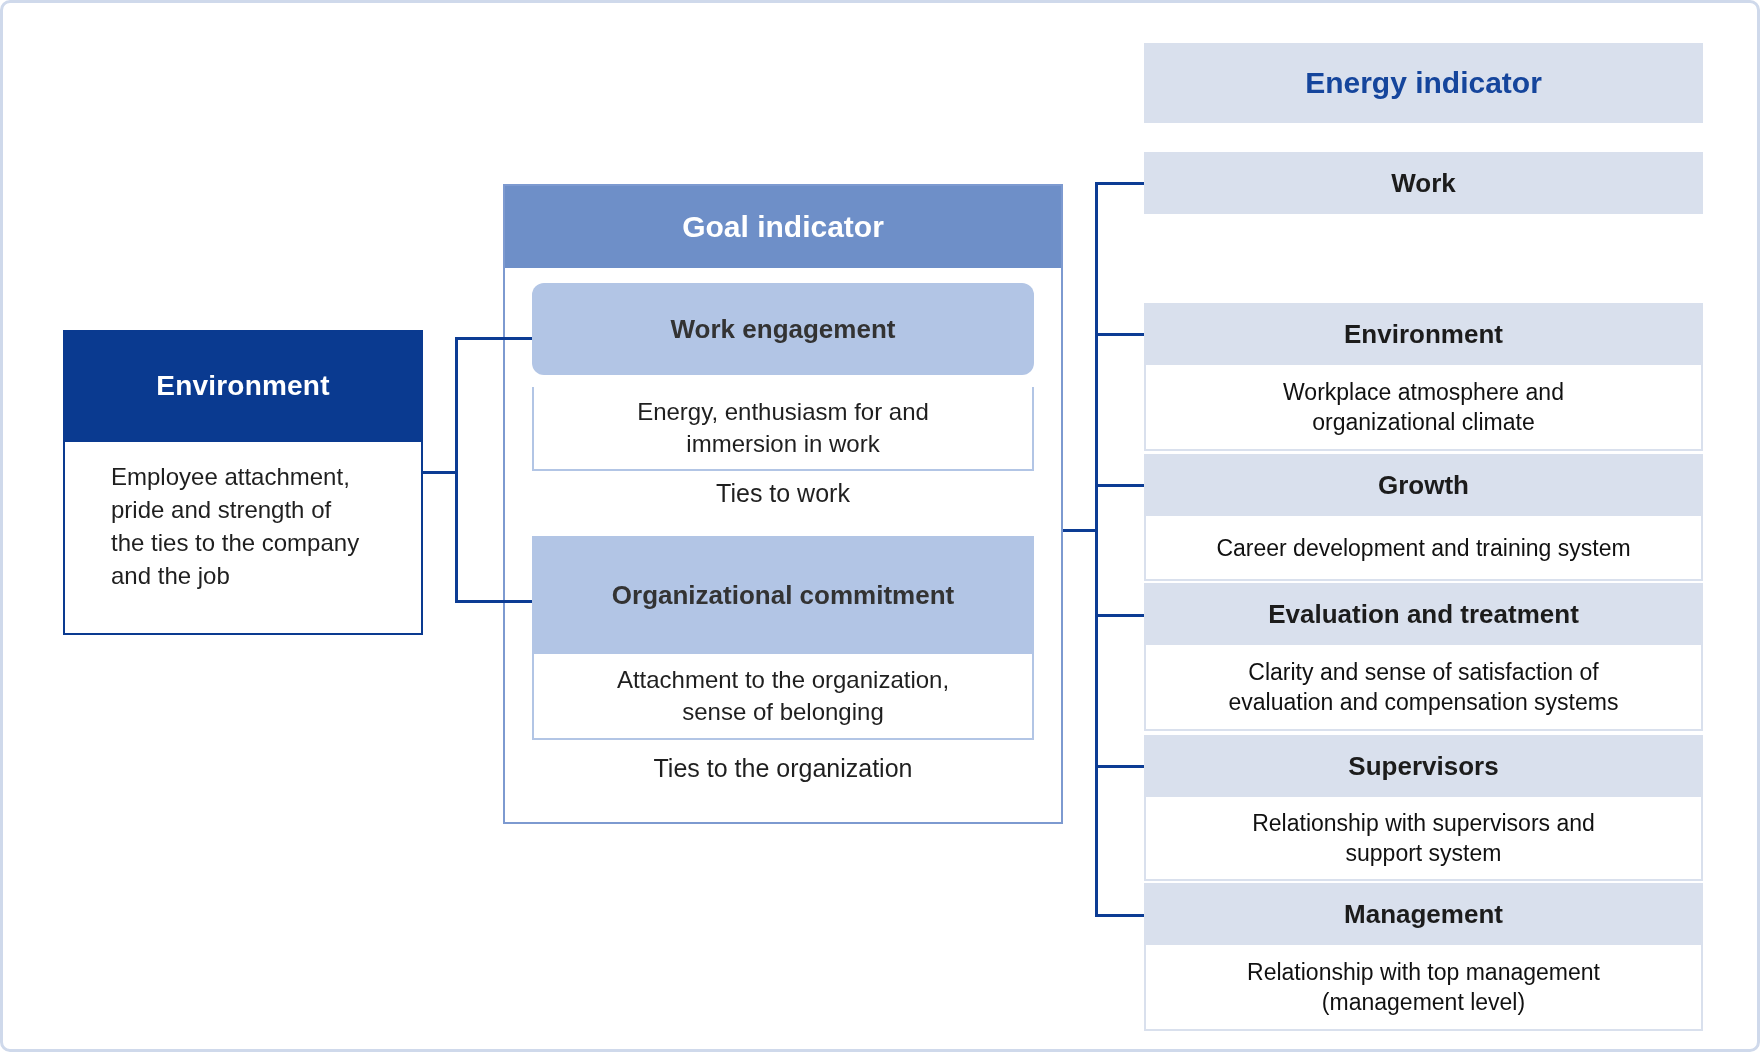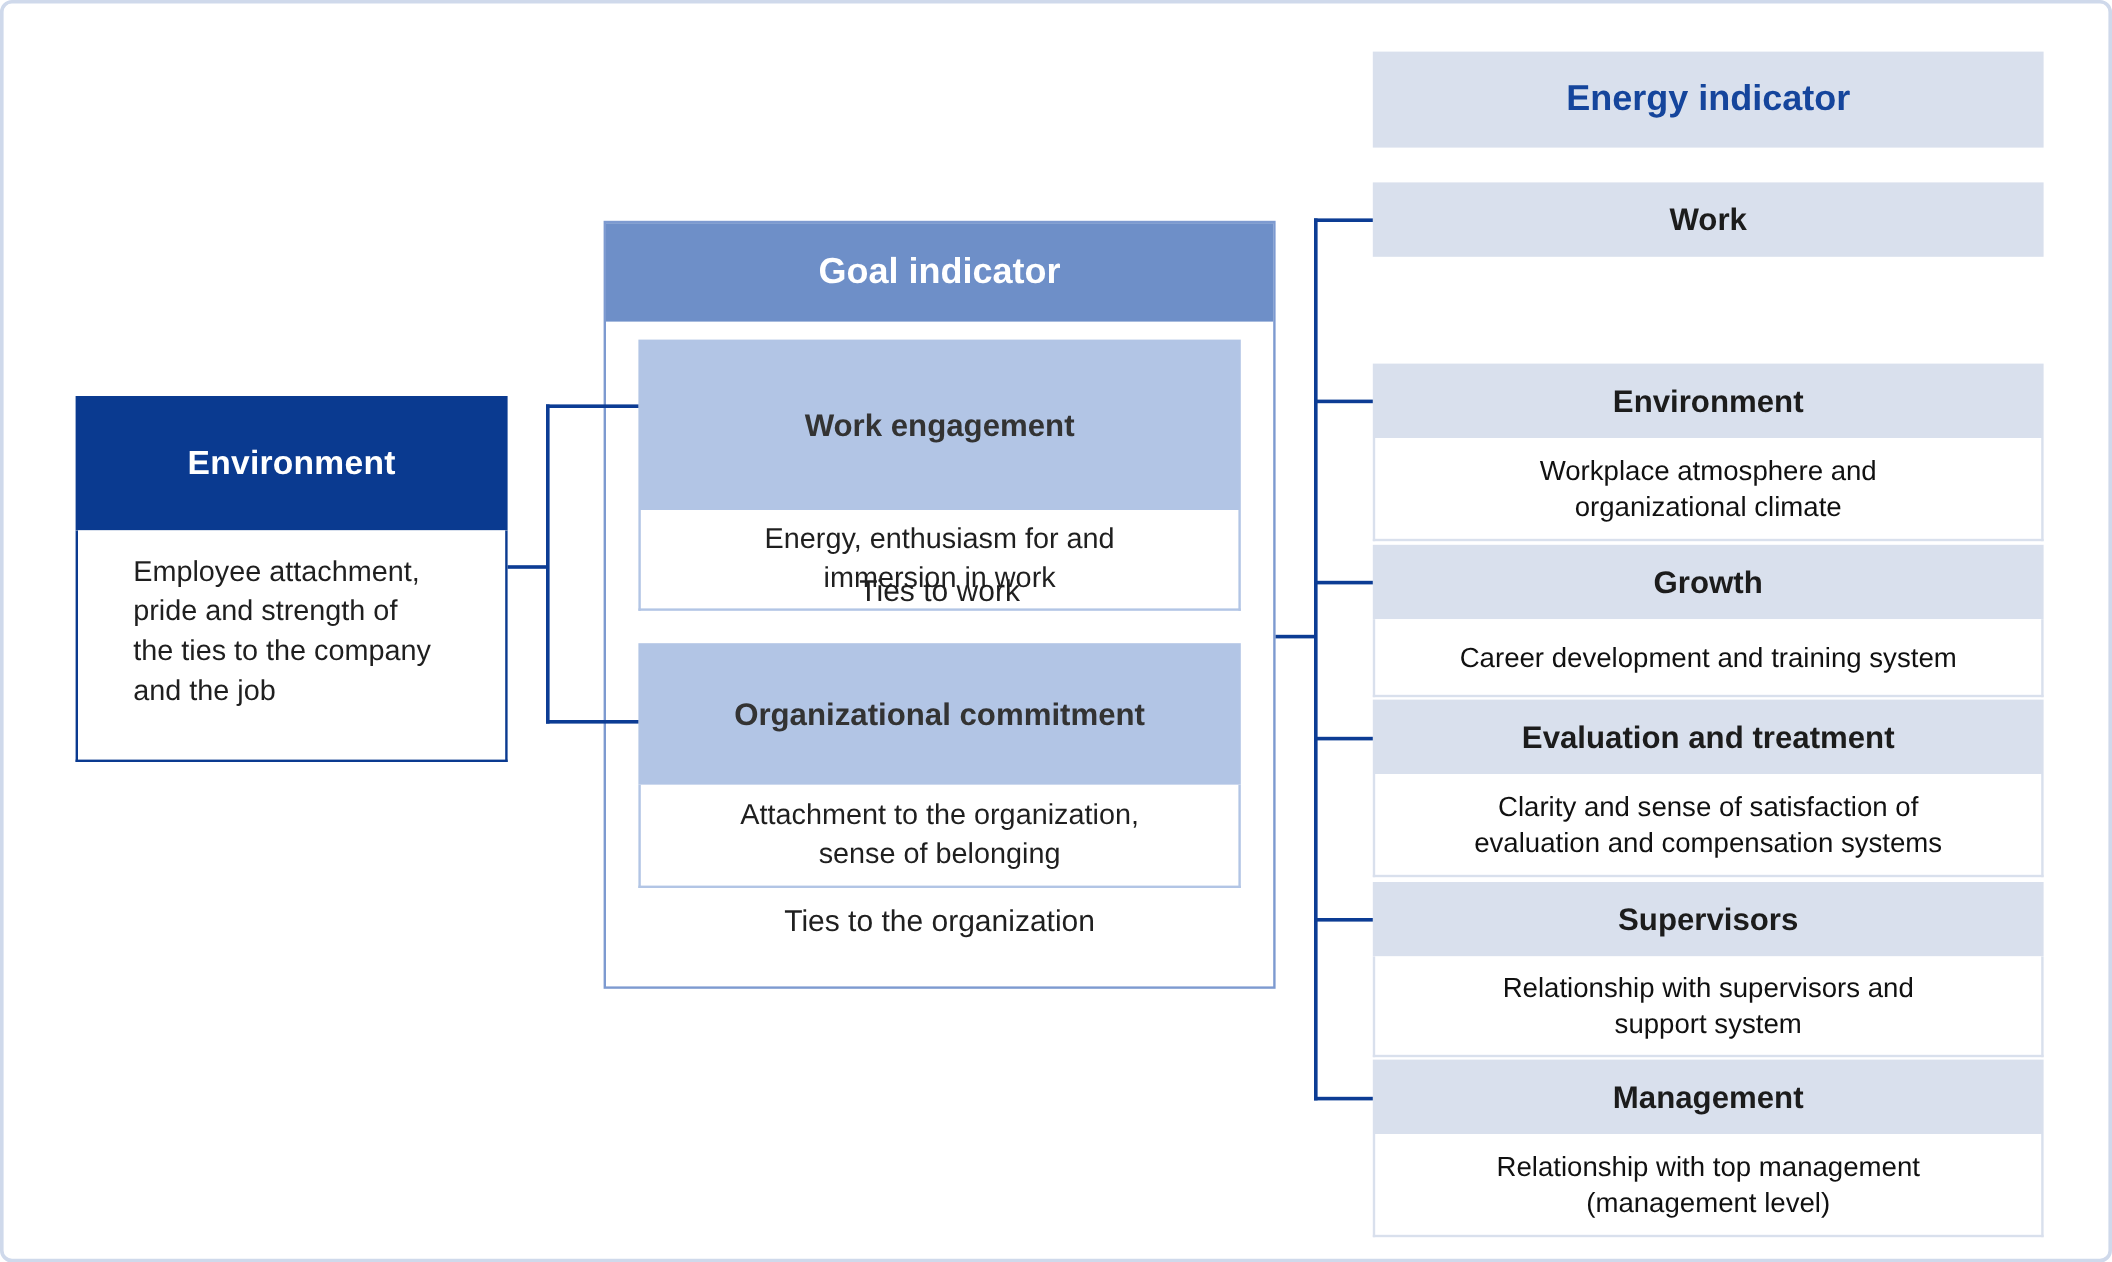--- a/index.html
+++ b/index.html
@@ -45,22 +45,22 @@
   .subbox .shdr{
     background:var(--light-blue);color:#333333;display:flex;align-items:center;justify-content:center;
     font-size:26px;font-weight:bold;
   }
   .subbox .sbody{
     background:#ffffff;border:2px solid var(--light-blue);border-top:none;
     display:flex;align-items:center;justify-content:center;text-align:center;
     font-size:24px;line-height:32px;white-space:pre-line;
   }
   .sub-we{top:97px;}
-  .sub-we .shdr{height:142px;}
-  .sub-we .sbody{height:82px;}
+  .sub-we .shdr{height:92px;border-radius:12px;}
+  .sub-we .sbody{height:82px;margin-top:12px;}
   .sub-oc{top:350px;}
   .sub-oc .shdr{height:118px;}
   .sub-oc .sbody{height:84px;}
   .caption{
     position:absolute;left:0;width:100%;text-align:center;
     font-size:25px;color:var(--ink);
   }
   .cap-work{top:293px;}
   .cap-org{top:568px;}
 

